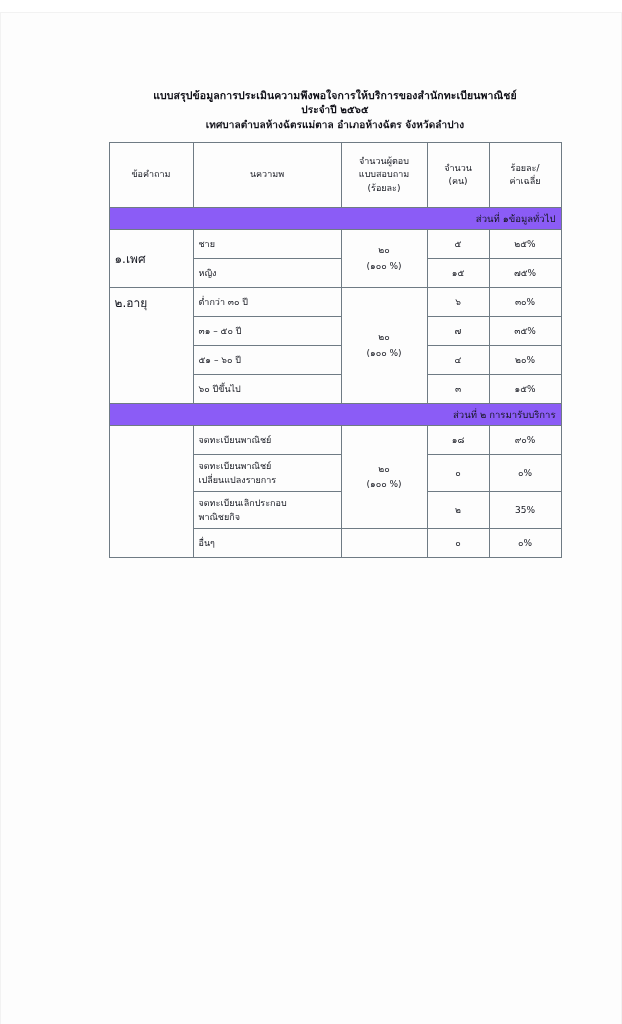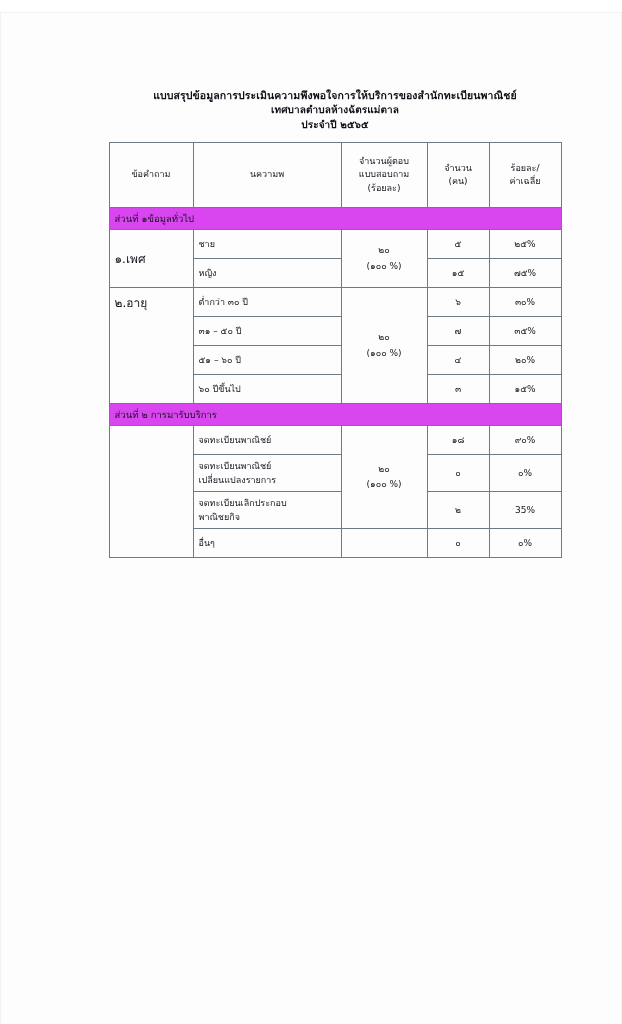--- a/index.html
+++ b/index.html
@@ -60,25 +60,26 @@
   col.c5 { width: 72px; }
 
   thead td {
     text-align: center;
     height: 58px;
     font-size: 9px;
     line-height: 1.5;
     vertical-align: middle;
   }
   .sectionrow td {
-    background: #d946ef;
+    background: #8b5cf6;
     font-weight: bold;
     font-size: 9.5px;
     padding: 3px 6px;
     color: #0d1016;
+    text-align: right;
   }
   .cell-center { text-align: center; }
   .cell-left { text-align: left; }
   .tall { height: 22px; }
   .tallish { height: 30px; }
   .q-label { font-size: 12px; }
   .merged-mid { text-align: center; line-height: 1.7; }
   .page-edge {
     position: absolute;
     inset: 0;
@@ -86,22 +87,22 @@
     box-shadow: inset 0 0 0 1px #f2f2f2;
   }
 </style>
 </head>
 <body>
 
 <div class="page">
 
   <div class="header">
     <div class="line">แบบสรุปข้อมูลการประเมินความพึงพอใจการให้บริการของสำนักทะเบียนพาณิชย์</div>
-    <div class="line sub">เทศบาลตำบลห้างฉัตรแม่ตาล</div>
     <div class="line sub">ประจำปี ๒๕๖๕</div>
+    <div class="line sub">เทศบาลตำบลห้างฉัตรแม่ตาล อำเภอห้างฉัตร จังหวัดลำปาง</div>
   </div>
 
   <table class="survey">
     <colgroup>
       <col class="c1">
         <col class="c2">
         <col class="c3">
         <col class="c4">
         <col class="c5">
     </colgroup>

